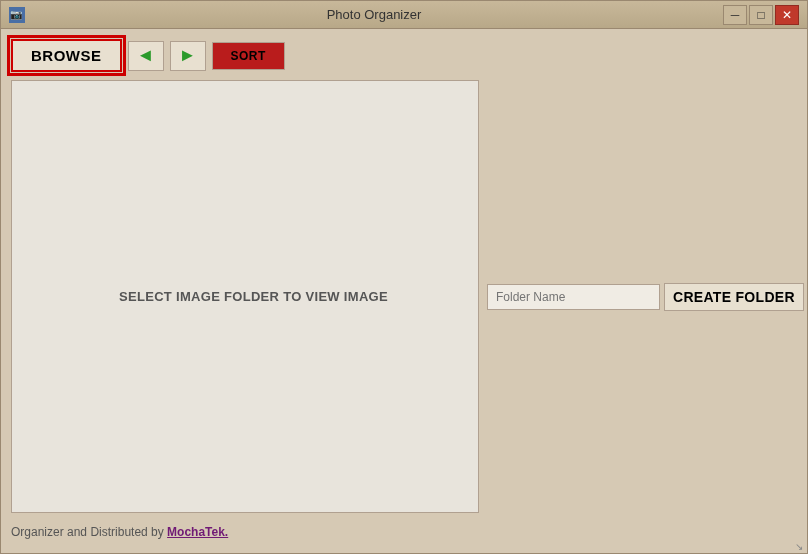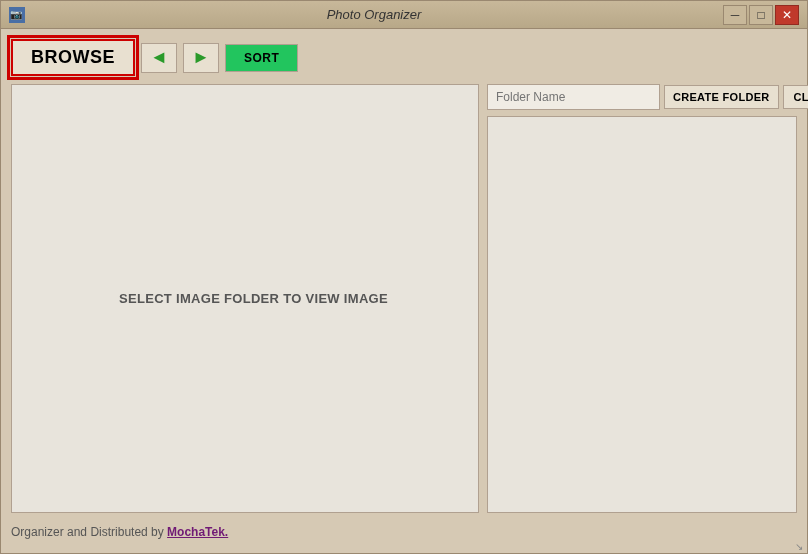--- a/index.html
+++ b/index.html
@@ -43,21 +43,20 @@
       align-items: center;
       justify-content: center;
     }
 
     .title-text {
       flex: 1;
       text-align: center;
       font-size: 13px;
       color: #333;
       font-weight: normal;
-      font-style: italic;
     }
 
     .title-controls {
       display: flex;
       gap: 2px;
     }
 
     .title-btn {
       width: 24px;
       height: 20px;
@@ -88,21 +87,21 @@
     .toolbar {
       display: flex;
       align-items: center;
       gap: 6px;
     }
 
     .browse-btn {
       padding: 6px 18px;
       background: #e8e0d0;
       border: 2px solid #cc0000;
-      font-size: 18px;
+      font-size: 15px;
       font-weight: bold;
       cursor: pointer;
       outline: 3px solid #cc0000;
       outline-offset: 1px;
       letter-spacing: 0.5px;
     }
 
     .nav-btn {
       width: 36px;
       height: 30px;
@@ -110,21 +109,21 @@
       border: 1px solid #b0a090;
       cursor: pointer;
       display: flex;
       align-items: center;
       justify-content: center;
       font-size: 16px;
     }
 
     .sort-btn {
       padding: 6px 18px;
-      background: #22c55e;
+      background: #b91c1c;
       border: 1px solid #b0a090;
       font-size: 12px;
       font-weight: bold;
       cursor: pointer;
       letter-spacing: 0.5px;
     }
 
     .main-area {
       display: flex;
       gap: 8px;
@@ -144,21 +143,21 @@
       font-size: 13px;
       font-weight: bold;
       color: #555;
       letter-spacing: 0.3px;
       margin-left: 17px;
     }
 
     .folder-panel {
       width: 310px;
       display: flex;
-      flex-direction: column;
+      flex-direction: row;
       gap: 6px;
     }
 
     .folder-toolbar {
       display: flex;
       align-items: center;
       gap: 4px;
     }
 
     .folder-name-input {
@@ -167,21 +166,21 @@
       background: #f0ece4;
       border: 1px solid #b0a090;
       font-size: 12px;
       color: #999;
     }
 
     .create-folder-btn {
       padding: 5px 8px;
       background: #e8e0d0;
       border: 1px solid #b0a090;
-      font-size: 11px;
+      font-size: 14px;
       font-weight: bold;
       cursor: pointer;
       letter-spacing: 0.3px;
       white-space: nowrap;
     }
 
     .clear-folders-btn {
       padding: 5px 10px;
       background: #e8e0d0;
       border: 1px solid #b0a090;

